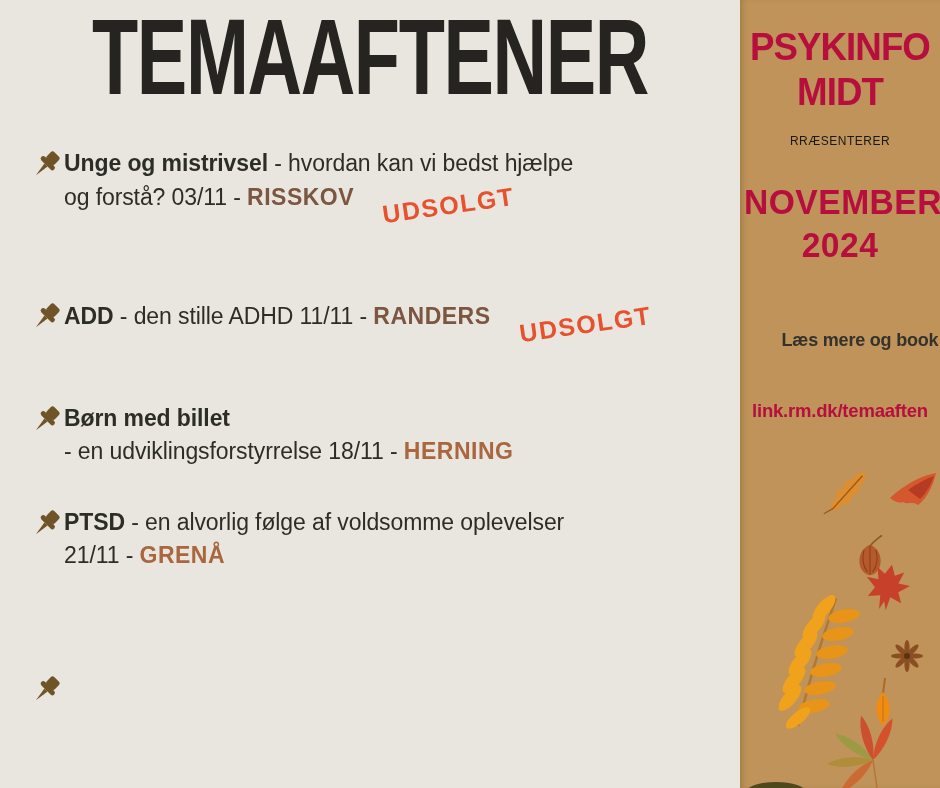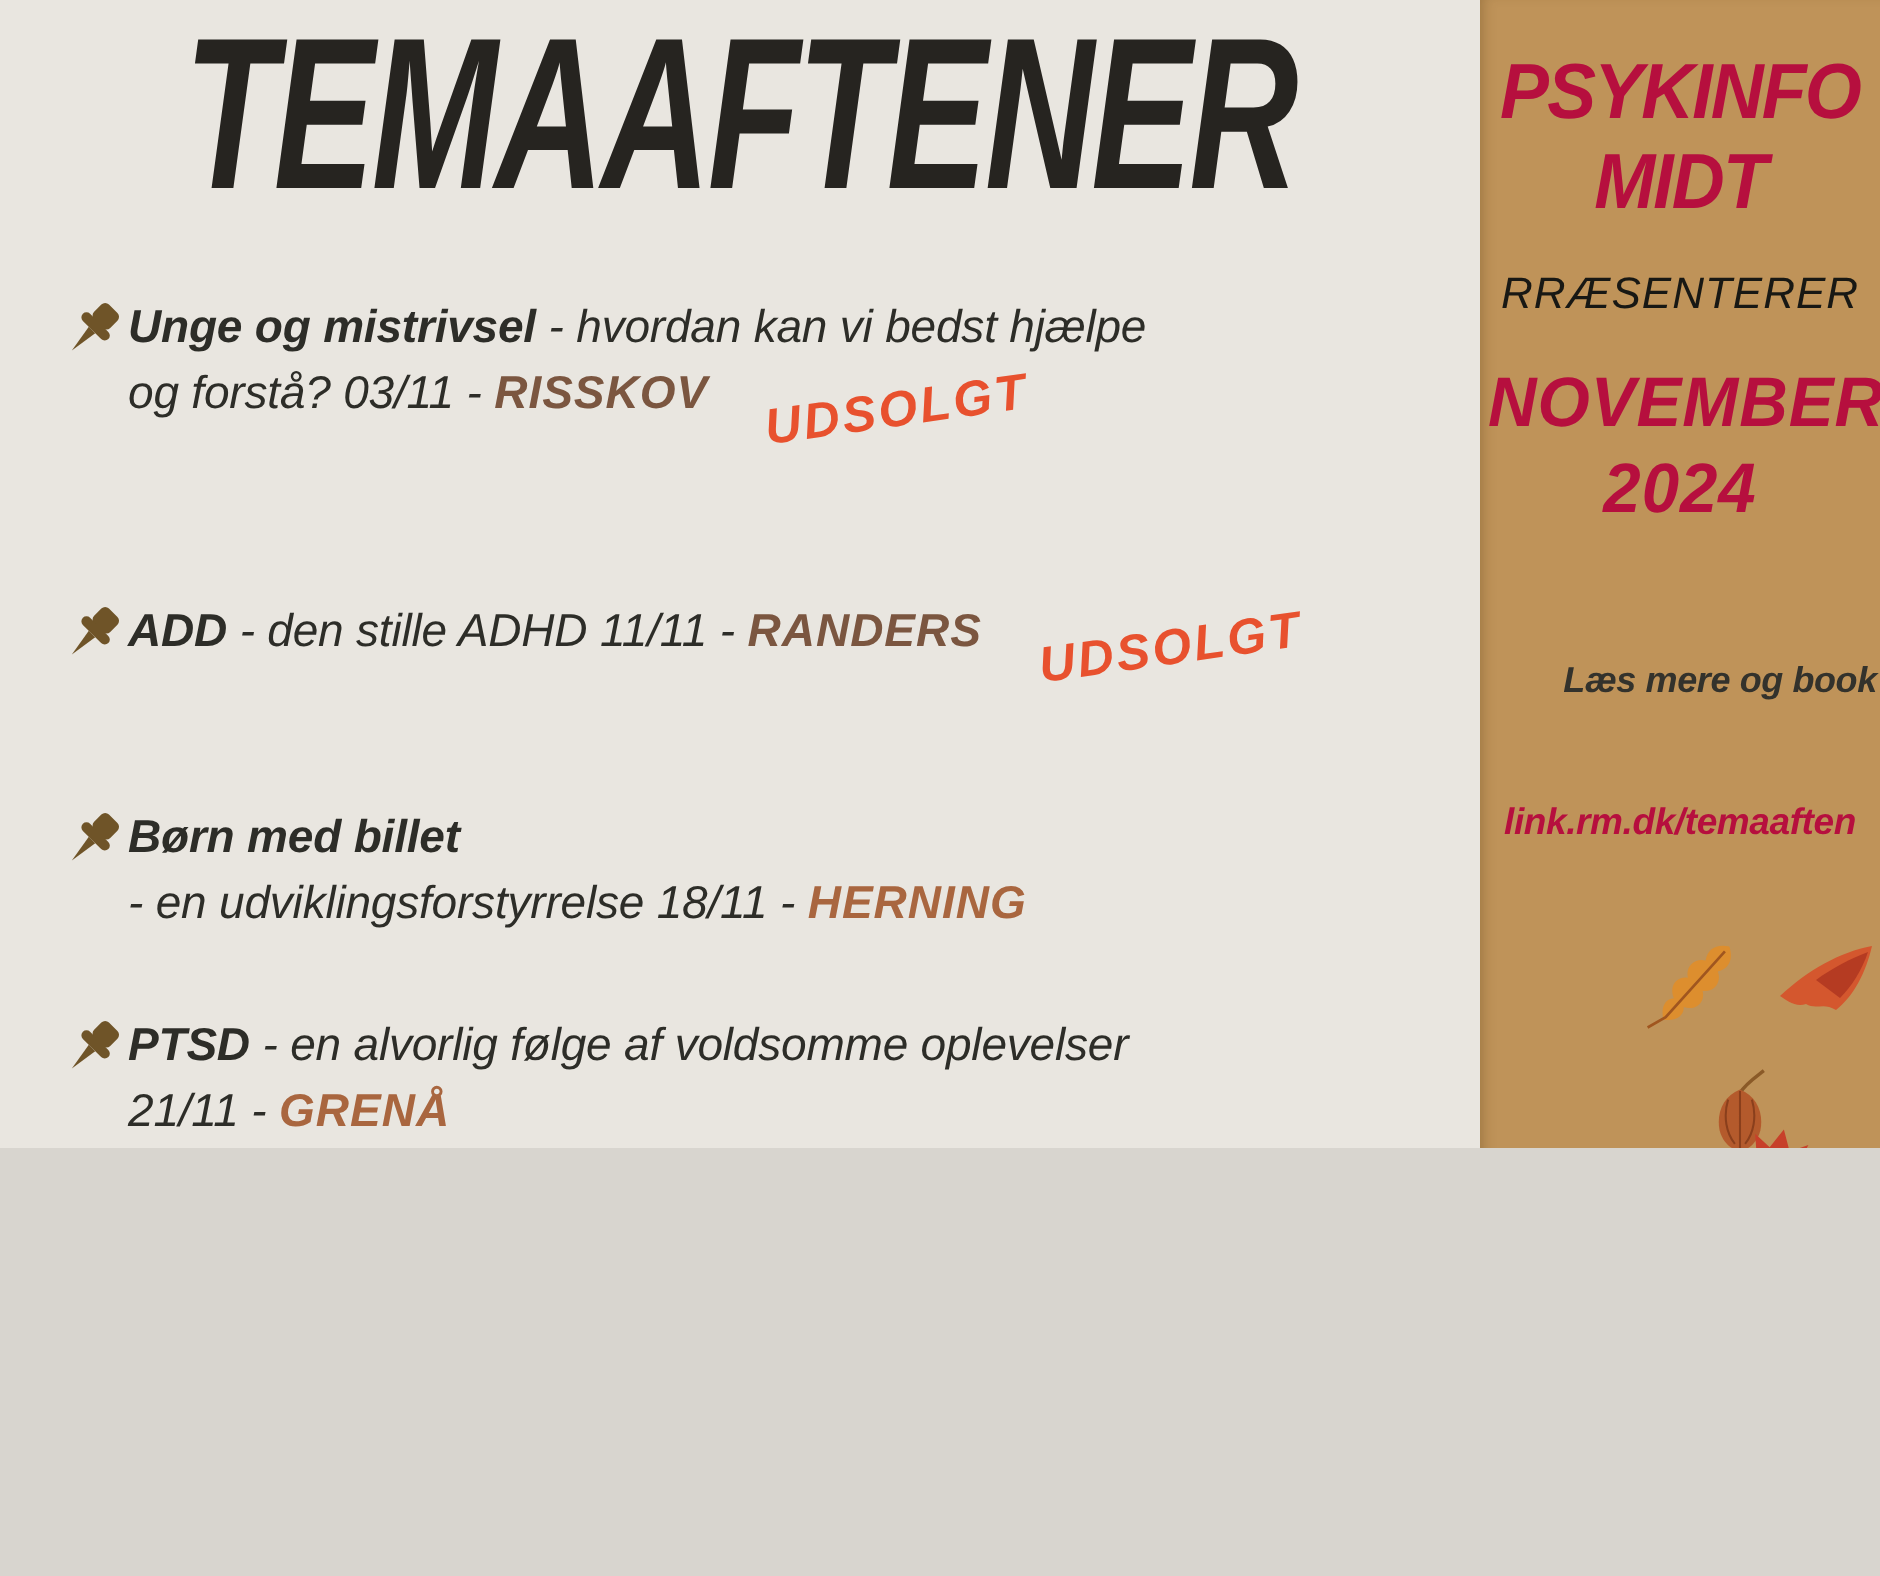--- a/index.html
+++ b/index.html
@@ -1,20 +1,19 @@
 <!DOCTYPE html>
 <html><head>
 <meta charset="utf-8">
 <style>
   html,body{margin:0;padding:0;background:#d8d5cf;}
   .poster{
-    position:relative; width:940px; height:574px; overflow:hidden;
+    position:relative; width:940px; height:788px; overflow:hidden;
     font-family:"Liberation Sans", sans-serif;
     background:#e9e6e0;
-    font-style:italic;
   }
   .left-panel{position:absolute; left:0; top:0; width:740px; height:788px; background:#e9e6e0;}
   .poster-title{
     position:absolute; top:2px; left:0; width:740px; height:110px;
     display:flex; align-items:center; justify-content:center;
   }
   .poster-title .t-inner{
     font-size:108px; font-weight:bold; color:#262420; line-height:1;
     letter-spacing:-2px; display:inline-block; transform:scaleX(0.70);
     transform-origin:center; white-space:nowrap;
@@ -35,21 +34,21 @@
     display:inline-block; position:relative; top:9px; margin-left:28px;
     font-weight:bold; font-size:25px; letter-spacing:1.5px; color:#e8512e;
     transform:rotate(-8deg);
   }
   .sidebar{
     position:absolute; right:0; top:0; width:200px; height:788px;
     background:#bf9359; box-shadow:inset 5px 0 7px -4px rgba(90,60,20,.35);
   }
   .sb-block{position:absolute; left:0; width:200px; text-align:center;}
   .brand{top:24px; color:#b60f3e; font-weight:bold; font-size:39px; line-height:45px; letter-spacing:-1px; transform:scaleX(.94);}
-  .presents{top:134px; color:#181814; font-size:22px; letter-spacing:0.5px;}
+  .presents{top:134px; color:#181814; font-size:12px; letter-spacing:0.5px;}
   .month{top:180px; color:#b60f3e; font-weight:bold; font-size:35px; line-height:43px; letter-spacing:0.5px; transform:scaleX(.96);}
   .cta{top:326px; color:#33322c; font-size:18px; line-height:28px; font-weight:bold; letter-spacing:-0.2px;margin-left:20px;}
   .book-link{top:380px; color:#b60f3e; font-size:18.5px; font-weight:bold; letter-spacing:-0.2px;margin-top:20px;}
   .leaves{position:absolute; left:0; bottom:0; width:200px; height:330px; display:block;}
 </style>
 </head>
 <body>
 
 <div class="poster">
 

